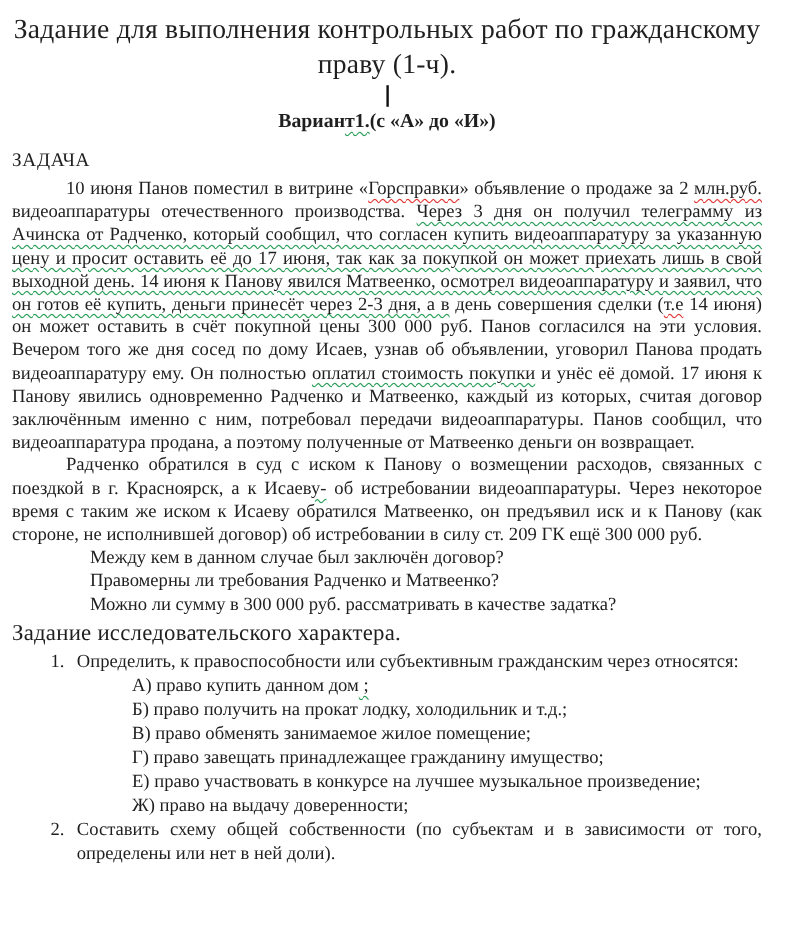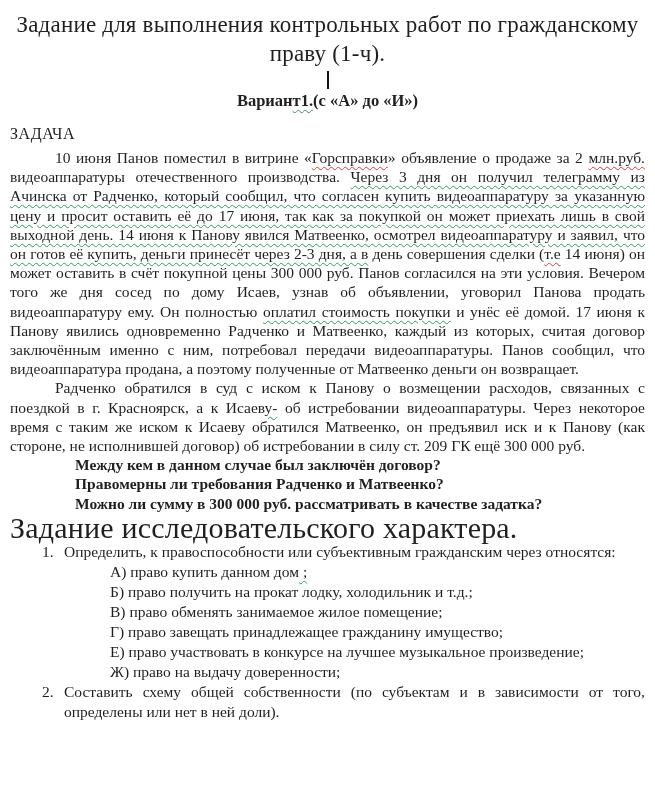--- a/index.html
+++ b/index.html
@@ -6,42 +6,42 @@
     --text: #1f1f1f;
     --g: #2ba05a;
     --r: #e23b3b;
   }
   html, body { margin:0; padding:0; }
   body {
     width:655px; height:785px; overflow:hidden; background:#ffffff;
     color:var(--text);
     font-family:"Liberation Serif","DejaVu Serif",serif;
   }
-  .page { padding:10px 10px 0 10px; }
+  .page { padding:10px 20px 0 10px; }
 
   .title {
     margin:0; font-weight:400; font-size:23px; line-height:29px;
     text-align:center; letter-spacing:0.2px;
   }
   .cursor-bar { width:2px; height:18px; background:#111; margin:3px auto 0; }
   .variant {
     text-align:center; font-weight:700; font-size:16.5px; line-height:19px; margin-top:2px;
   }
   .zadacha {
     font-size:16px; line-height:19px; margin-top:14px; letter-spacing:0.6px;
   }
   .body-p {
     margin:0; font-size:15.5px; line-height:19.2px;
     text-align:justify; text-indent:45px;
   }
   .first-p { margin-top:5px; }
-  .questions { padding-left:65px; font-size:15.5px; line-height:19.2px;font-weight:bold; }
+  .questions { padding-left:65px; font-size:15.5px; line-height:19.2px; }
   .q { white-space:nowrap; }
   .research {
-    margin:2px 0 1px 0; font-weight:400; font-size:30px; line-height:26px; letter-spacing:0.2px;
+    margin:2px 0 1px 0; font-weight:400; font-size:19px; line-height:26px; letter-spacing:0.2px;
   }
   .num-item { display:flex; font-size:15.5px; line-height:20px; }
   .num { flex:0 0 22px; margin-left:32px; }
   .num-text { margin:0; flex:1; text-align:justify; }
   .subs { padding-left:100px; font-size:15.5px; line-height:20px; }
 
   .sq-g, .sq-r {
     text-decoration-line:underline;
     text-decoration-style:wavy;
     text-decoration-thickness:1px;

